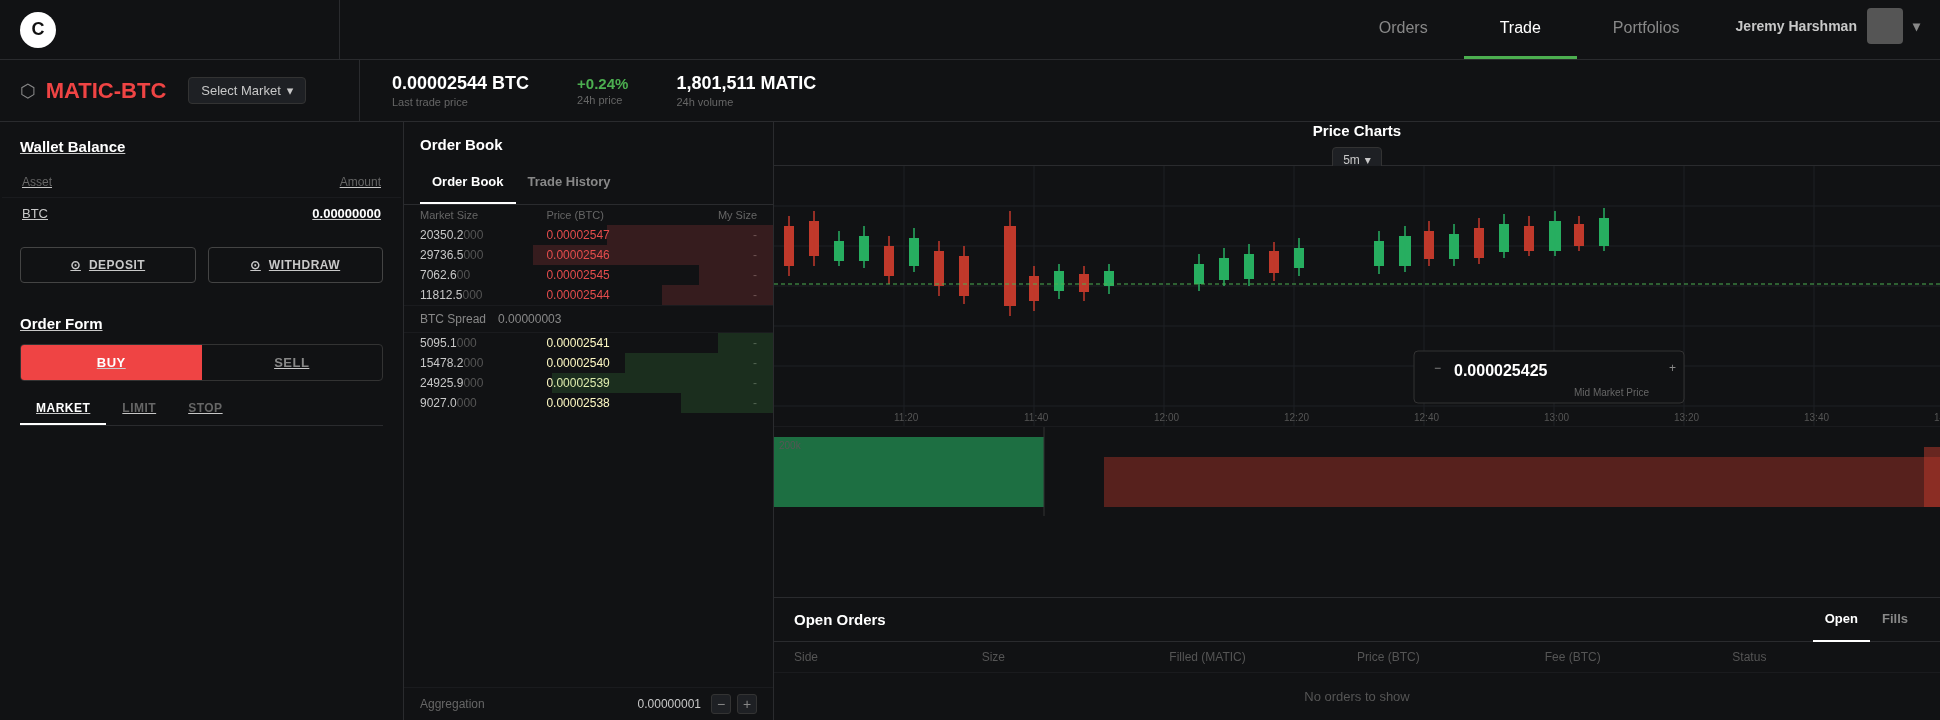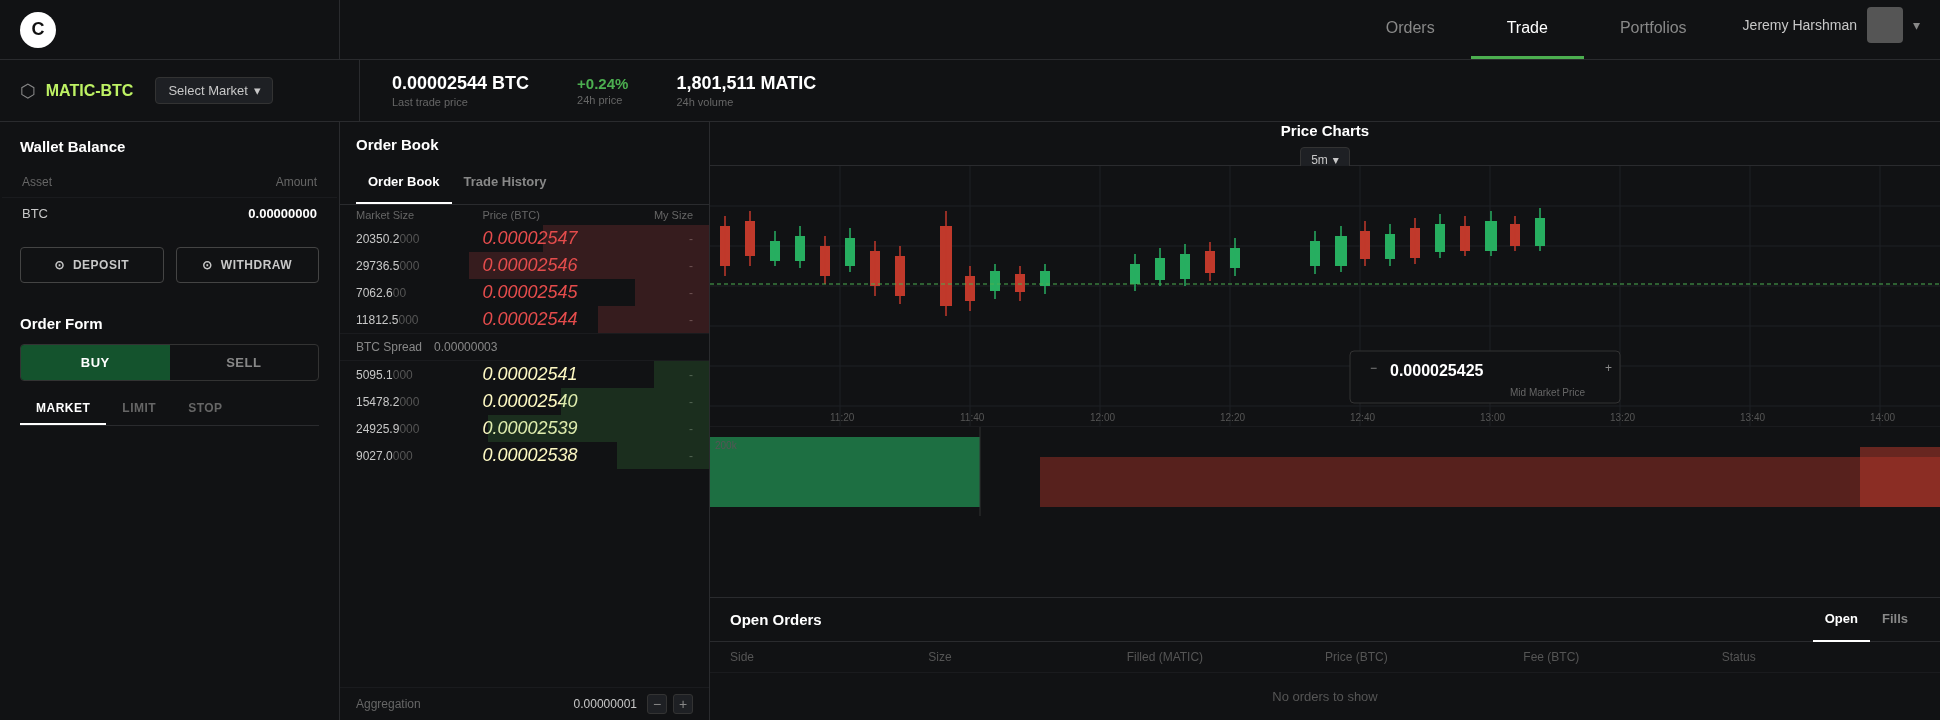--- a/index.html
+++ b/index.html
@@ -14,52 +14,52 @@
     }
     .logo-circle {
       width: 36px; height: 36px; border-radius: 50%; background: #fff; display: flex; align-items: center; justify-content: center; font-weight: 900; font-size: 18px; color: #111;
     }
     .nav-tabs { display: flex; align-items: stretch; flex: 1; }
     .nav-tab {
       padding: 0 36px; display: flex; align-items: center; font-size: 16px; font-weight: 500; color: #888; cursor: pointer; position: relative; border-bottom: 3px solid transparent;
     }
     .nav-tab.active { color: #fff; border-bottom: 3px solid #4caf50; }
     .nav-right {
-      display: flex; align-items: flex-start; padding: 7px 20px; gap: 12px; margin-left: auto;
+      display: flex; align-items: flex-end; padding: 15px 20px; gap: 12px; margin-left: auto; font-weight: bold;
     }
     .user-info { display: flex; align-items: center; gap: 10px; color: #c8c8c8; font-size: 14px; cursor: pointer; }
     .avatar { width: 36px; height: 36px; background: #555; border-radius: 4px; }
     .chevron-down { color: #888; }
 
     
     .market-header {
       display: flex; align-items: center; background: #111214; border-bottom: 1px solid #2a2b2e; height: 62px; padding: 0 20px;
     }
     .market-logo-area {
       width: 340px; display: flex; align-items: center; gap: 10px; border-right: 1px solid #2a2b2e; padding-right: 20px; height: 100%;
     }
     .market-icon { color: #888; font-size: 18px; }
-    .market-name { font-size: 16px; font-weight: 700; color: #bef264; }
+    .market-name { font-size: 22px; font-weight: 700; color: #ef4444; }
     .select-market-btn {
       display: flex; align-items: center; gap: 6px; background: #1e2024; border: 1px solid #333; border-radius: 4px; padding: 5px 12px; cursor: pointer; color: #c8c8c8; font-size: 13px; margin-left: 12px;
     }
     .market-stats { display: flex; align-items: center; gap: 48px; padding-left: 32px; }
     .stat-block { display: flex; flex-direction: column; }
     .stat-value { font-size: 18px; font-weight: 600; color: #fff; }
     .stat-change { font-size: 15px; font-weight: 600; color: #4caf50; }
     .stat-label { font-size: 11px; color: #666; margin-top: 2px; }
 
     
     .main-layout {
       display: flex; height: calc(720px - 122px);
     }
 
     
     .left-sidebar {
-      width: 340px; background: #111214; border-right: 1px solid #2a2b2e; display: flex; flex-direction: column; overflow-y: auto;
+      width: 404px; background: #111214; border-right: 1px solid #2a2b2e; display: flex; flex-direction: column; overflow-y: auto; text-decoration: underline;
     }
     .section-title {
       font-size: 15px; font-weight: 600; color: #fff; padding: 16px 20px 12px;
     }
     .asset-table { width: 100%; }
     .asset-header { display: flex; padding: 6px 20px; color: #666; font-size: 12px; }
     .asset-header .col-asset { flex: 1; }
     .asset-header .col-amount { text-align: right; flex: 1; }
     .asset-row { display: flex; padding: 8px 20px; align-items: center; border-top: 1px solid #1a1b1e; justify-content: flex-end; }
     .asset-row .col-asset { flex: 1; color: #c8c8c8; font-size: 13px; font-weight: 500; }
@@ -69,21 +69,21 @@
       flex: 1; display: flex; align-items: center; justify-content: center; gap: 8px;
       background: transparent; border: 1px solid #444; border-radius: 4px; color: #c8c8c8;
       font-size: 12px; font-weight: 600; padding: 10px; cursor: pointer; letter-spacing: 0.5px;
     }
     .order-form-section { padding: 16px 20px 0; }
     .order-form-title { font-size: 15px; font-weight: 600; color: #fff; margin-bottom: 12px; }
     .buy-sell-tabs { display: flex; border-radius: 4px; overflow: hidden; border: 1px solid #333; }
     .buy-sell-tab {
       flex: 1; padding: 10px; text-align: center; font-size: 13px; font-weight: 700; cursor: pointer; letter-spacing: 0.5px;
     }
-    .buy-sell-tab.buy { background: #14532d; color: #fff; }
+    .buy-sell-tab.buy { background: #ef4444; color: #fff; }
     .buy-sell-tab.sell { background: transparent; color: #888; }
     .order-type-tabs { display: flex; margin-top: 12px; gap: 0; border-bottom: 1px solid #2a2b2e; }
     .order-type-tab {
       padding: 8px 16px; font-size: 12px; font-weight: 600; color: #666; cursor: pointer; border-bottom: 2px solid transparent; letter-spacing: 0.5px;
     }
     .order-type-tab.active { color: #fff; border-bottom: 2px solid #fff; }
 
     
     .center-panel {
       width: 370px; background: #111214; border-right: 1px solid #2a2b2e; display: flex; flex-direction: column;
@@ -100,21 +100,21 @@
     .ob-col-my { flex: 0.8; text-align: right; }
     .order-book-row {
       display: flex; padding: 3px 16px; font-size: 12px; align-items: center; cursor: pointer; position: relative;
     }
     .ob-bar {
       position: absolute; right: 0; top: 0; bottom: 0; opacity: 0.18;
     }
     .ob-bar.ask { background: #e44c4c; }
     .ob-bar.bid { background: #4caf50; }
     .ob-market { flex: 1.2; color: #c8c8c8; font-size: 12px; }
-    .ob-price { flex: 1.2; color: #e44c4c; font-size: 18px; font-style: italic; }
+    .ob-price { flex: 1.2; color: #e44c4c; font-size: 12px; }
     .ob-price.bid { color: #fef9c3; }
     .ob-my { flex: 0.8; text-align: right; color: #555; font-size: 12px; }
     .spread-row { padding: 6px 16px; color: #888; font-size: 12px; border-top: 1px solid #1a1b1e; border-bottom: 1px solid #1a1b1e; display: flex; gap: 12px; }
     .aggregation-row {
       display: flex; align-items: center; padding: 6px 16px; border-top: 1px solid #1a1b1e; color: #666; font-size: 12px; margin-top: auto;
     }
     .agg-label { flex: 1; }
     .agg-value { color: #c8c8c8; }
     .agg-btn { background: #1e2024; border: 1px solid #333; color: #888; width: 20px; height: 20px; border-radius: 3px; cursor: pointer; display: flex; align-items: center; justify-content: center; font-size: 14px; }
 

